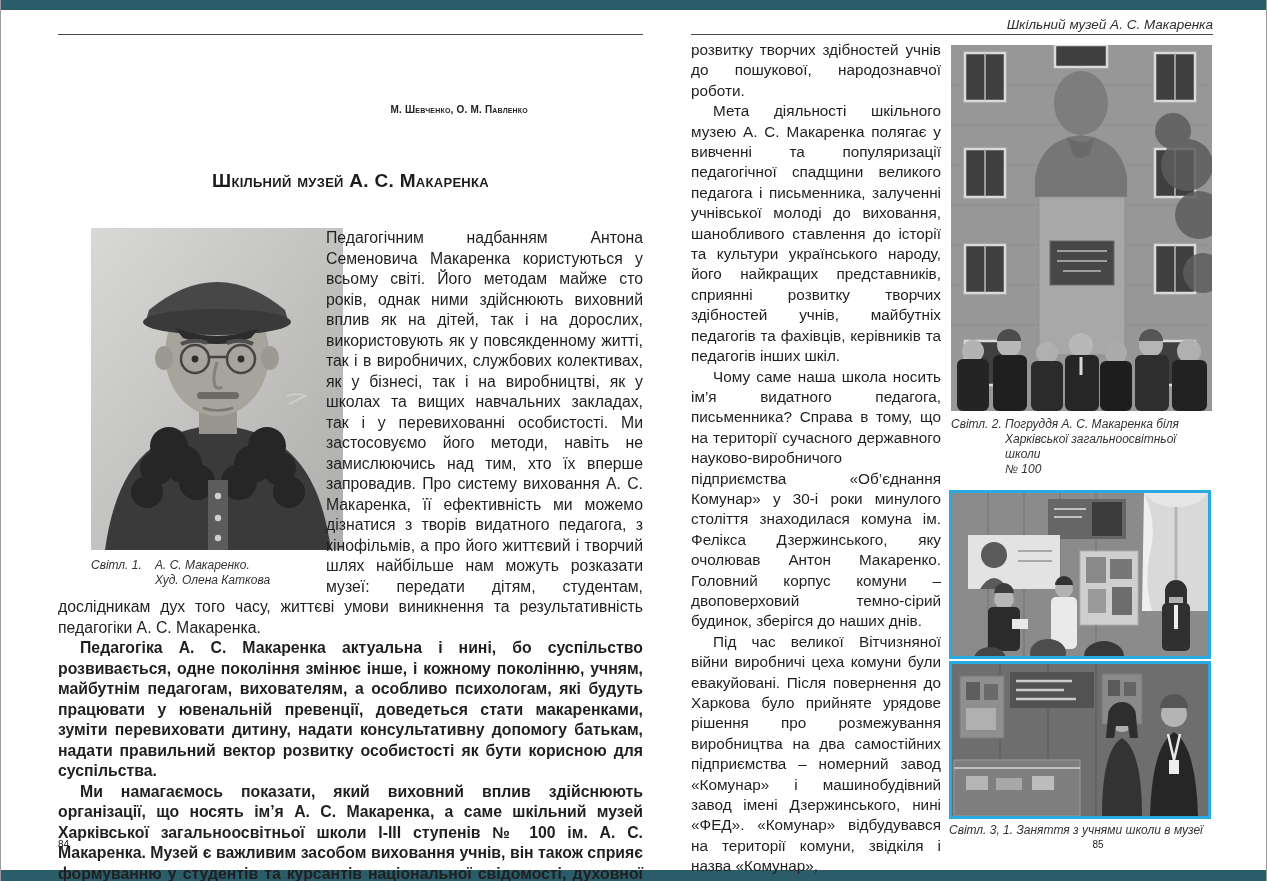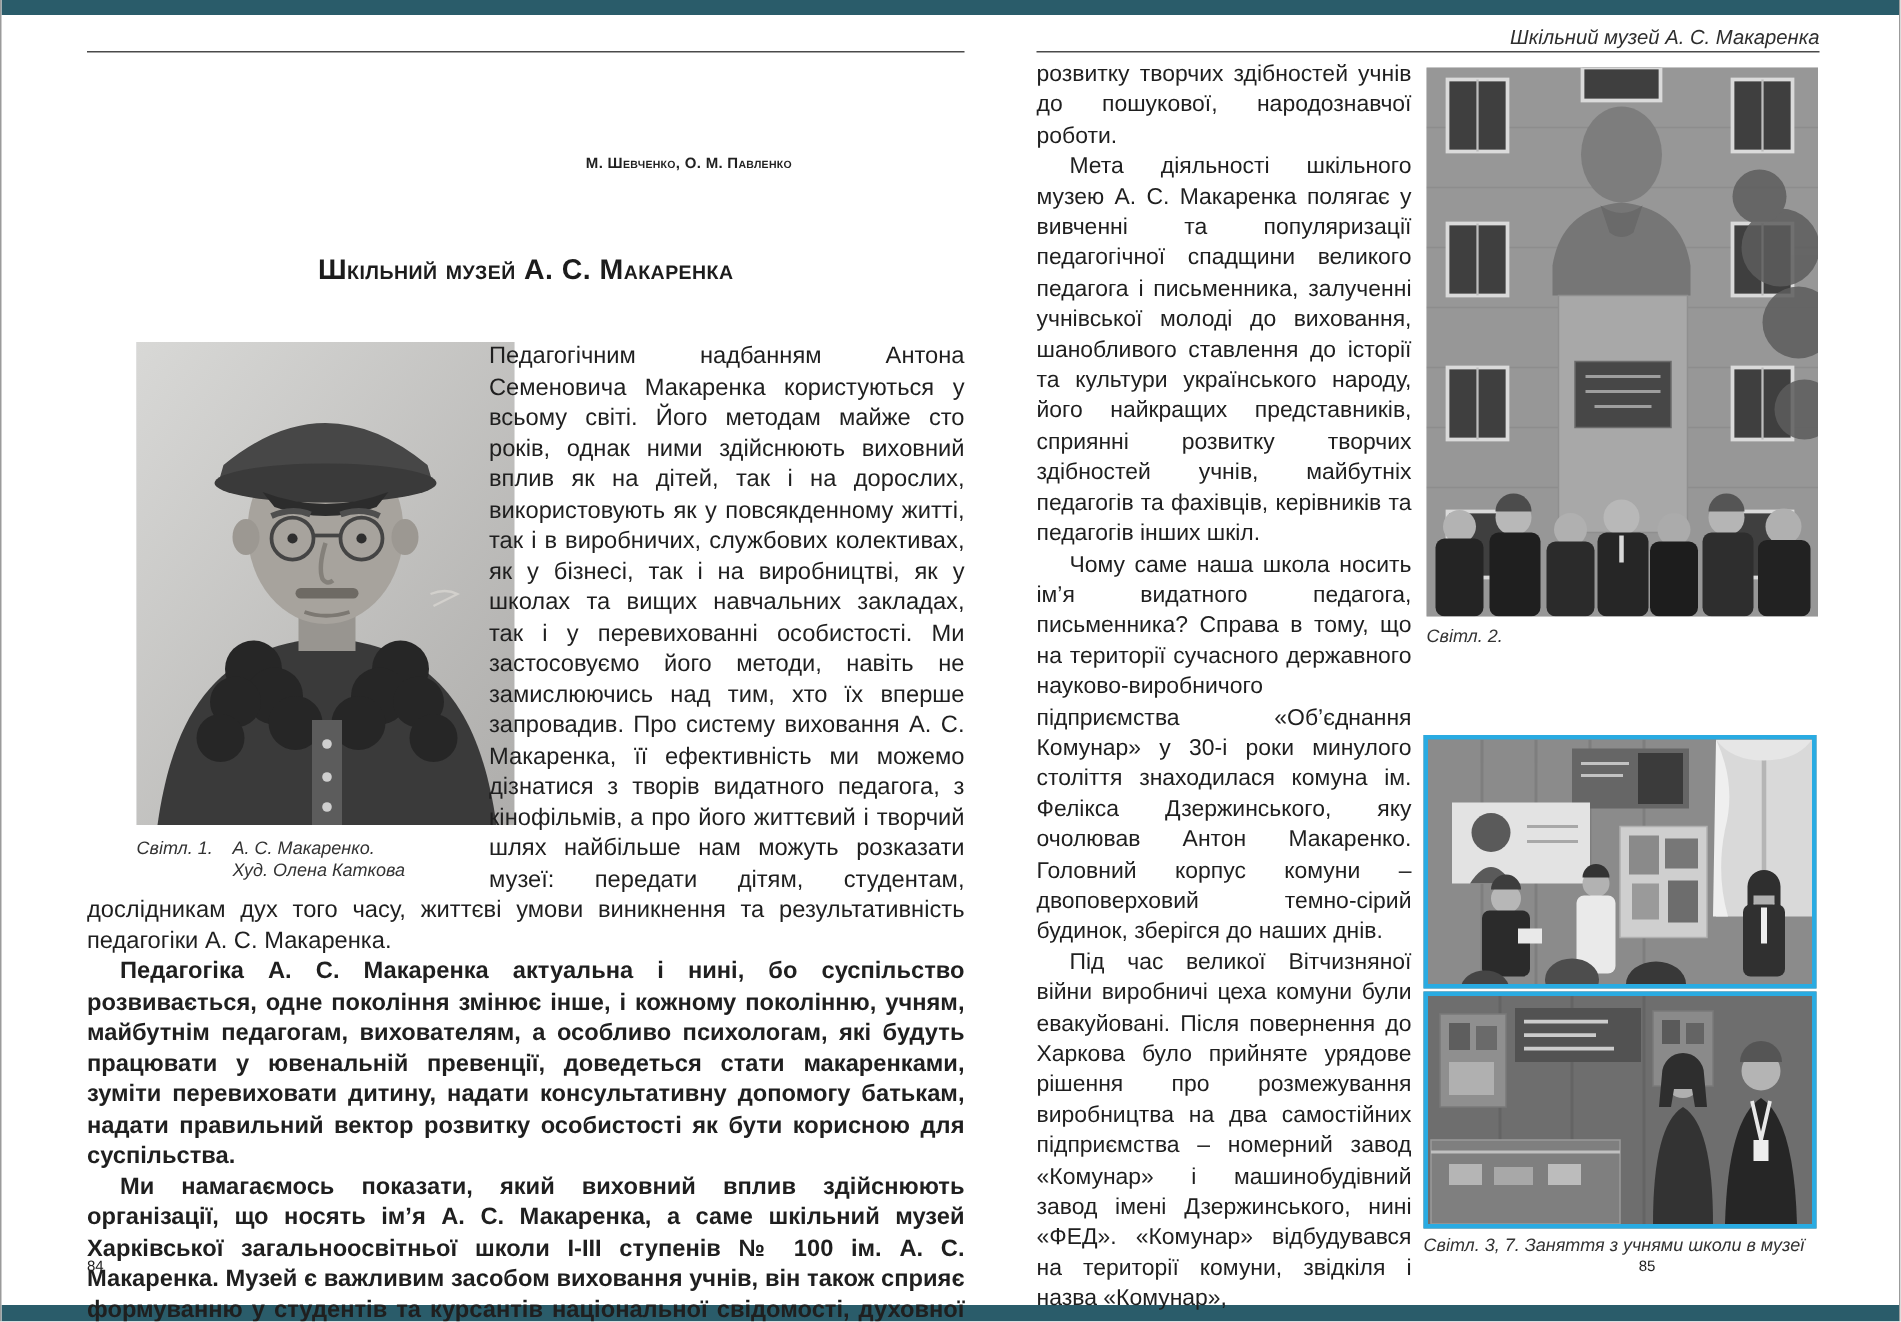--- a/index.html
+++ b/index.html
@@ -229,20 +229,22 @@
             <path d="M188,296 a12,12 0 0 1 24,0 z" fill="#555555"></path>
             <rect x="184" y="310" width="34" height="56" rx="6" fill="#2e2e2e"></rect>
           <circle cx="238" cy="306" r="12" fill="#b0b0b0"></circle>
             <rect x="221" y="315" width="35" height="51" rx="6" fill="#222222"></rect>
         </g>
       </svg>
     </div>
 
     <div class="caption2">
       <span class="cap-label">Світл. 2.</span>
+      <span class="cap-text">Погруддя А. С. Макаренка біля Харківської загальноосвітньої школи
+№ 100</span>
     </div>
 
     <div class="figure3-box">
       <svg width="256" height="163" viewBox="0 0 256 163">
         <rect width="256" height="163" fill="#8b8b8b"></rect>
         <g stroke="#7e7e7e" stroke-width="2">
           <line x1="36" y1="0" x2="36" y2="163"></line>
             <line x1="72" y1="0" x2="72" y2="163"></line>
           <line x1="108" y1="0" x2="108" y2="163"></line>
             <line x1="144" y1="0" x2="144" y2="163"></line>
@@ -327,18 +329,18 @@
         <path d="M150,152 q0,-66 20,-78 q20,12 20,78 Z" fill="#333333"></path>
 
         <circle cx="222" cy="50" r="13" fill="#b4b4b4"></circle>
         <path d="M208,44 a14,14 0 0 1 28,0 z" fill="#555555"></path>
         <path d="M198,152 q2,-70 24,-84 q22,14 24,84 Z" fill="#262626"></path>
         <path d="M216,70 l6,26 m6,-26 l-6,26" stroke="#e8e8e8" stroke-width="2.5" fill="none"></path>
         <rect x="217" y="96" width="10" height="14" fill="#ededed"></rect>
       </svg>
     </div>
 
-    <div class="caption34">Світл. 3, 7. Заняття з учнями школи в музеї</div>
+    <div class="caption34">Світл. 3, 1. Заняття з учнями школи в музеї</div>
   </div>
 
   <div class="page-number pn-right">85</div>
 
 </div>
 
 </body></html>

